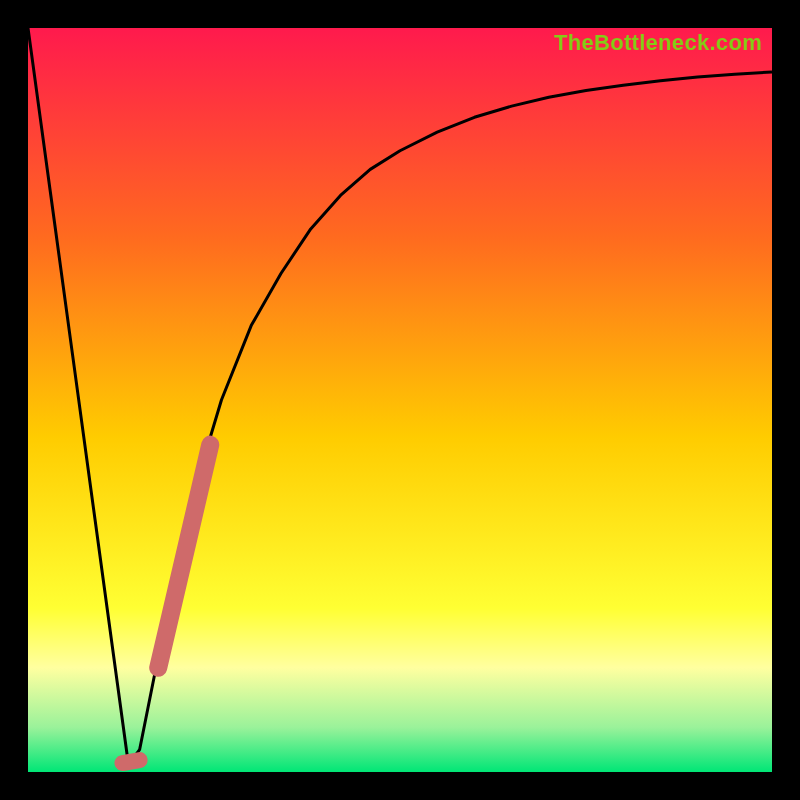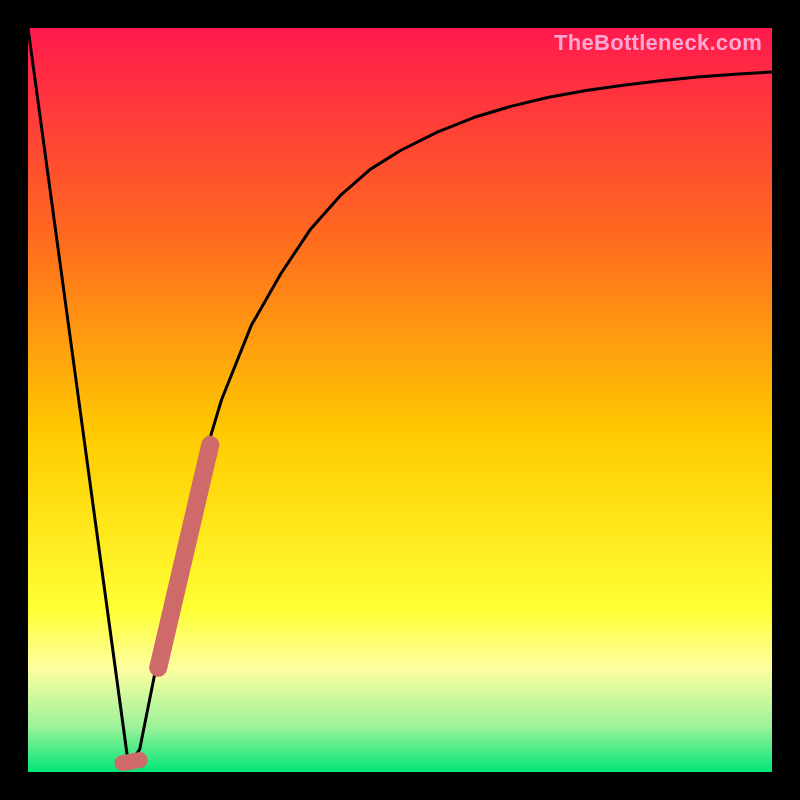--- a/index.html
+++ b/index.html
@@ -26,21 +26,21 @@
     height: 744px;
     overflow: hidden;
   }
   .watermark {
     position: absolute;
     top: 2px;
     right: 10px;
     font-family: Arial, Helvetica, sans-serif;
     font-size: 22px;
     font-weight: 600;
-    color: #f9a8d4;
+    color: #84cc16;
     letter-spacing: 0.3px;
     user-select: none;
   }
   svg { display: block; }
 </style>
 </head>
 <body>
 
 <div class="frame">
   <div class="plot">

